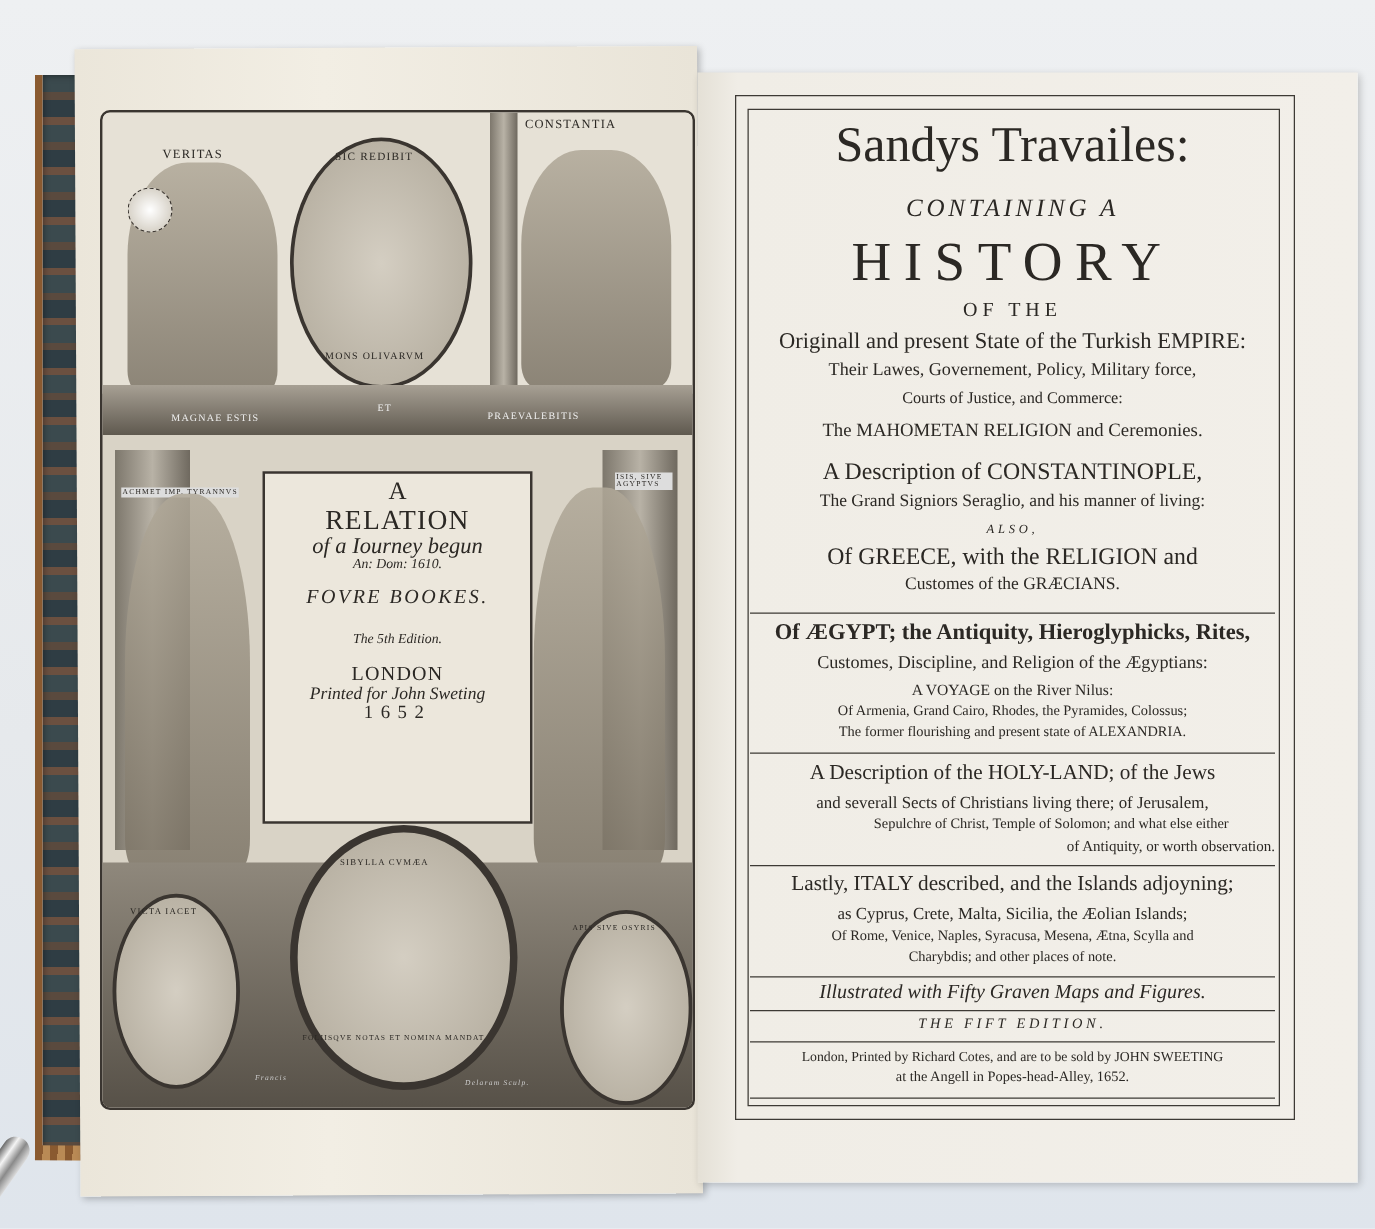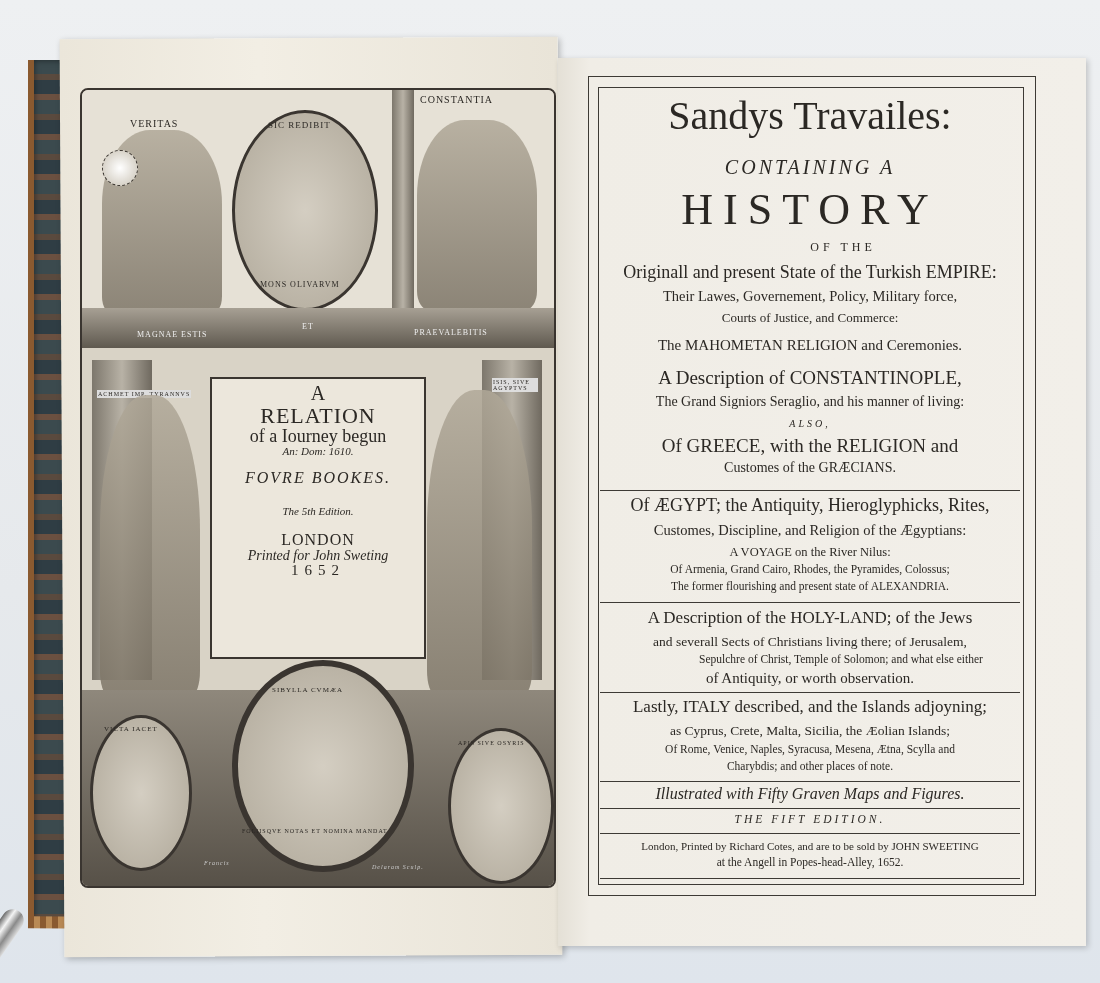--- a/index.html
+++ b/index.html
@@ -27,21 +27,21 @@
         background:radial-gradient(ellipse at center,#d4cec2 0%,#bab3a5 70%,#8c8476 100%);}
   .figure{position:absolute;background:linear-gradient(180deg,#b0a898,#7c7466);border-radius:40% 40% 10% 10%;opacity:.85;}
   .pillar{position:absolute;background:linear-gradient(90deg,#7d776c,#b8b2a6,#6f695f);}
   .cornice{position:absolute;left:0;width:100%;background:linear-gradient(180deg,#a7a094,#5f594f);}
   .cornice-text{position:absolute;font-size:8px;letter-spacing:1px;color:#eee;}
   .tablet{position:absolute;left:128px;top:287px;width:212px;height:278px;
           background:#ece7dc;border:2px solid #3a3530;text-align:center;}
   .tablet div{line-height:1.05;}
   .t-a{font-size:20px;margin-top:4px;}
   .t-rel{font-size:22px;letter-spacing:1px;}
-  .t-jour{font-size:18px;}
+  .t-jour{font-size:18px;font-style:italic;}
   .t-dom{font-size:11px;font-style:italic;}
   .t-fourb{font-size:16px;font-style:italic;letter-spacing:2px;margin-top:12px;}
   .t-cont{font-size:10.5px;font-style:italic;margin-top:14px;padding:0 6px;}
   .t-ed{font-size:11px;font-style:italic;margin-top:20px;}
   .t-lon{font-size:16px;letter-spacing:1px;margin-top:14px;}
   .t-print{font-size:14px;font-style:italic;}
   .t-year{font-size:15px;letter-spacing:6px;}
   
   .tp-outer{position:absolute;left:588px;top:76px;width:446px;height:818px;border:1.5px solid #3d3a35;}
   .tp-inner{position:absolute;left:598px;top:87px;width:424px;height:796px;border:1px solid #3d3a35;}
@@ -66,21 +66,21 @@
   <div style="position:absolute;left:20px;top:60px;width:34px;height:34px;border-radius:50%;background:radial-gradient(#fff,#c9c2b4);border:1px dashed #3a3530;"></div>
   <div class="oval" style="left:150px;top:20px;width:140px;height:195px;"></div>
   <span class="eng-label" style="left:186px;top:30px;font-size:9px;">SIC REDIBIT</span>
   <span class="eng-label" style="left:178px;top:190px;font-size:8px;">MONS OLIVARVM</span>
   <div class="pillar" style="left:310px;top:0;width:22px;height:220px;"></div>
   <div class="figure" style="left:335px;top:30px;width:120px;height:190px;"></div>
 
   <div class="cornice" style="top:218px;height:40px;"></div>
   <span class="cornice-text" style="left:55px;top:240px;">MAGNAE ESTIS</span>
   <span class="cornice-text" style="left:220px;top:232px;">ET</span>
-  <span class="cornice-text" style="left:332px;top:238px;">PRAEVALEBITIS</span>
+  <span class="cornice-text" style="left:308px;top:238px;">PRAEVALEBITIS</span>
 
   <div class="pillar" style="left:10px;top:270px;width:60px;height:320px;"></div>
   <div class="pillar" style="left:400px;top:270px;width:60px;height:320px;"></div>
   <span class="eng-label" style="left:15px;top:300px;font-size:6px;background:#ddd;padding:1px;">ACHMET IMP. TYRANNVS</span>
   <span class="eng-label" style="left:410px;top:288px;font-size:6px;background:#ddd;padding:1px;width:44px;">ISIS, SIVE AGYPTVS</span>
   <div class="figure" style="left:18px;top:305px;width:100px;height:300px;border-radius:45% 45% 8% 8%;"></div>
   <div class="figure" style="left:345px;top:300px;width:105px;height:305px;border-radius:45% 45% 8% 8%;"></div>
 
   <div class="tablet">
     <div class="t-a">A</div>
@@ -106,44 +106,44 @@
   <span class="eng-label" style="left:290px;top:774px;font-size:6px;font-style:italic;color:#ccc;">Delaram Sculp.</span>
 </div>
 
 <div class="page-right"></div>
 <div class="tp-outer"></div>
 <div class="tp-inner"></div>
 
 <div class="tp" style="top:92px;font-size:40px;">Sandys Travailes:</div>
 <div class="tp it" style="top:156px;font-size:20px;letter-spacing:3px;">CONTAINING A</div>
 <div class="tp" style="top:184px;font-size:44px;letter-spacing:10px;">HISTORY</div>
-<div class="tp" style="top:240px;font-size:12px;letter-spacing:4px;padding-left:33px;">OF THE</div>
+<div class="tp" style="top:240px;font-size:16px;letter-spacing:4px;">OF THE</div>
 
 <div class="tp" style="top:262px;font-size:18px;text-align:center;">Originall and present State of the Turkish EMPIRE:</div>
 <div class="tp" style="top:288px;font-size:14.5px;">Their Lawes, Governement, Policy, Military force,</div>
 <div class="tp" style="top:310px;font-size:13px;">Courts of Justice, and Commerce:</div>
 <div class="tp" style="top:337px;font-size:15px;">The MAHOMETAN RELIGION and Ceremonies.</div>
 <div class="tp" style="top:367px;font-size:19px;">A Description of CONSTANTINOPLE,</div>
 <div class="tp" style="top:394px;font-size:14px;">The Grand Signiors Seraglio, and his manner of living:</div>
 <div class="tp it" style="top:418px;font-size:10px;letter-spacing:3px;">ALSO,</div>
 <div class="tp" style="top:435px;font-size:19px;">Of GREECE, with the RELIGION and</div>
 <div class="tp" style="top:460px;font-size:14px;">Customes of the GRÆCIANS.</div>
 <div class="rule" style="top:490px;"></div>
 
-<div class="tp" style="top:495px;font-size:18px;">Of ÆGYPT; the Antiquity, Hieroglyphicks, Rites,</div>
+<div class="tp" style="top:495px;font-size:18px;font-weight:bold;">Of ÆGYPT; the Antiquity, Hieroglyphicks, Rites,</div>
 <div class="tp" style="top:522px;font-size:14.5px;">Customes, Discipline, and Religion of the Ægyptians:</div>
 <div class="tp" style="top:545px;font-size:12.5px;">A VOYAGE on the River Nilus:</div>
 <div class="tp" style="top:563px;font-size:11.5px;">Of Armenia, Grand Cairo, Rhodes, the Pyramides, Colossus;</div>
 <div class="tp" style="top:580px;font-size:11.5px;">The former flourishing and present state of ALEXANDRIA.</div>
 <div class="rule" style="top:602px;"></div>
 
 <div class="tp" style="top:608px;font-size:17px;">A Description of the HOLY-LAND; of the Jews</div>
 <div class="tp" style="top:634px;font-size:13.5px;">and severall Sects of Christians living there; of Jerusalem,</div>
 <div class="tp" style="top:653px;font-size:11.5px;margin-left:31px;">Sepulchre of Christ, Temple of Solomon; and what else either</div>
-<div class="tp" style="top:670px;font-size:15px;">of Antiquity, or worth observation.</div>
+<div class="tp" style="top:670px;font-size:12px;text-align:right;">of Antiquity, or worth observation.</div>
 <div class="rule" style="top:692px;"></div>
 
 <div class="tp" style="top:697px;font-size:17px;">Lastly, ITALY described, and the Islands adjoyning;</div>
 <div class="tp" style="top:723px;font-size:13.5px;">as Cyprus, Crete, Malta, Sicilia, the Æolian Islands;</div>
 <div class="tp" style="top:743px;font-size:11.5px;">Of Rome, Venice, Naples, Syracusa, Mesena, Ætna, Scylla and</div>
 <div class="tp" style="top:760px;font-size:11.5px;">Charybdis; and other places of note.</div>
 <div class="rule" style="top:781px;"></div>
 
 <div class="tp it" style="top:785px;font-size:16px;">Illustrated with Fifty Graven Maps and Figures.</div>
 <div class="rule" style="top:808px;"></div>

